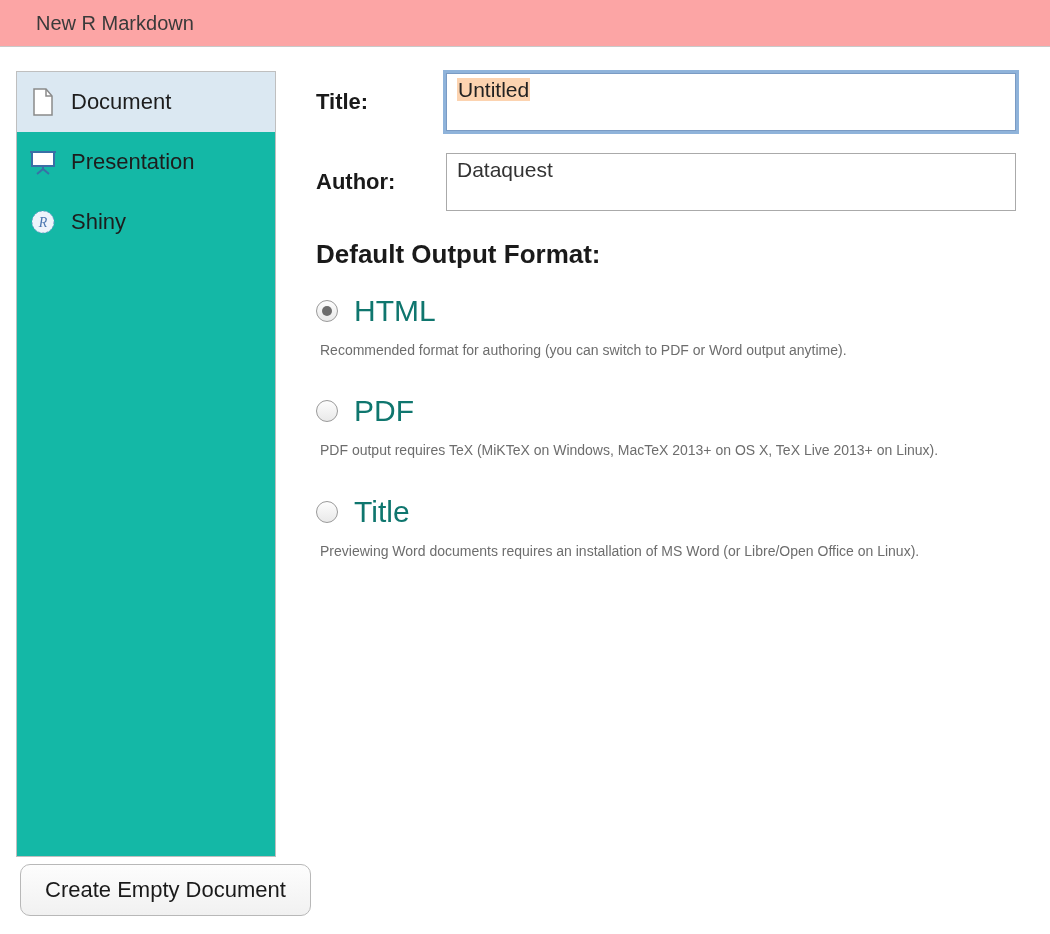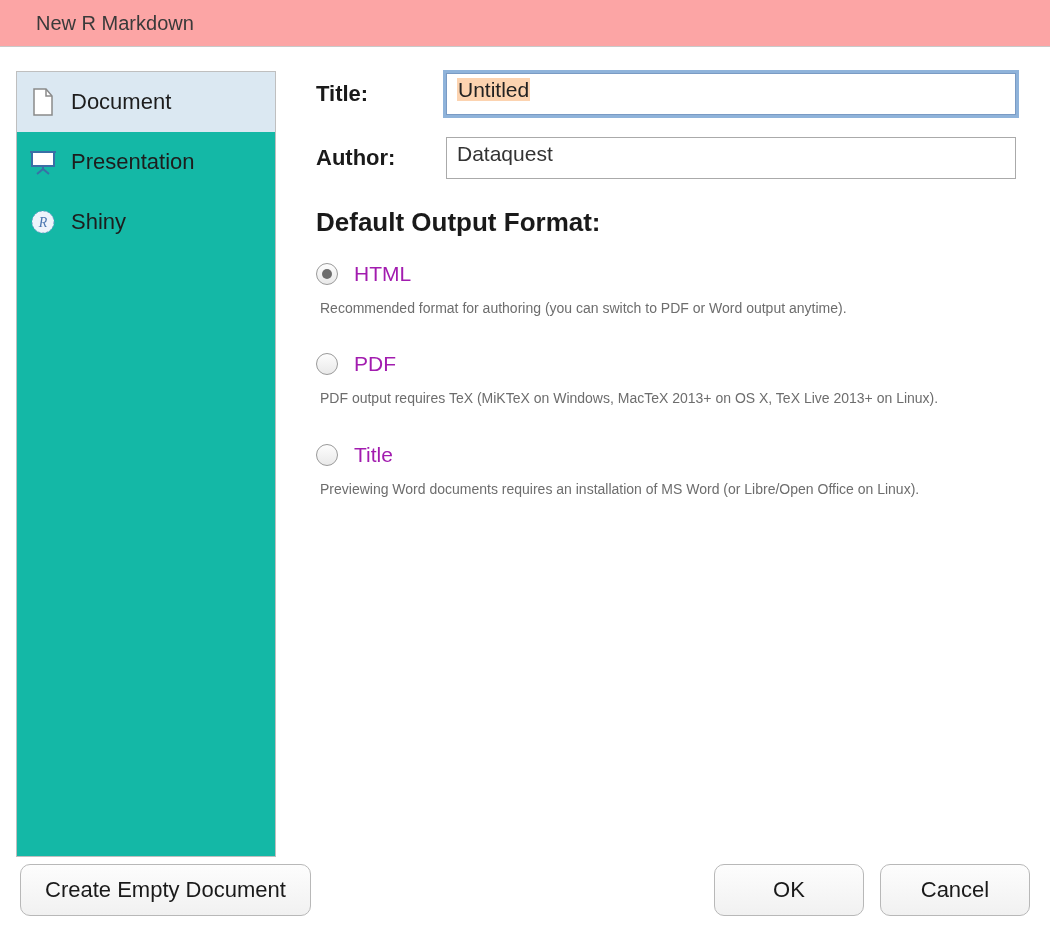--- a/index.html
+++ b/index.html
@@ -63,21 +63,21 @@
     margin-bottom: 22px;
   }
   .form-label {
     width: 130px;
     font-size: 22px;
     font-weight: 600;
     color: #1a1a1a;
   }
   .text-input {
     flex: 1;
-    height: 42px;
+    height: 58px;
     font-size: 21px;
     padding: 4px 10px;
     border: 1px solid #aaa;
     background: #fff;
     color: #333;
   }
   .text-input.focused {
     outline: 3px solid #8fb3da;
     outline-offset: 0;
     border-color: #7a9bc4;
@@ -113,22 +113,22 @@
     justify-content: center;
     flex-shrink: 0;
   }
   .radio-btn .dot {
     width: 10px;
     height: 10px;
     border-radius: 50%;
     background: #6d6d6d;
   }
   .radio-label {
-    font-size: 21px;
-    color: #a21caf;
+    font-size: 30px;
+    color: #0f766e;
   }
   .radio-desc {
     font-size: 14px;
     color: #6d6d6d;
     line-height: 1.45;
     margin-left: 4px;
     padding-right: 4px;
   }
   .button-bar {
     position: absolute;
@@ -244,17 +244,13 @@
         <span class="radio-label">Title</span>
       </div>
       <div class="radio-desc">Previewing Word documents requires an installation of MS Word (or Libre/Open Office on Linux).</div>
     </div>
 
   </div>
 </div>
 
 <div class="button-bar">
   <div class="btn">Create Empty Document</div>
-  <div class="btn-right-group">
-    <div class="btn ok">OK</div>
-    <div class="btn cancel">Cancel</div>
-  </div>
 </div>
 
 </body></html>

